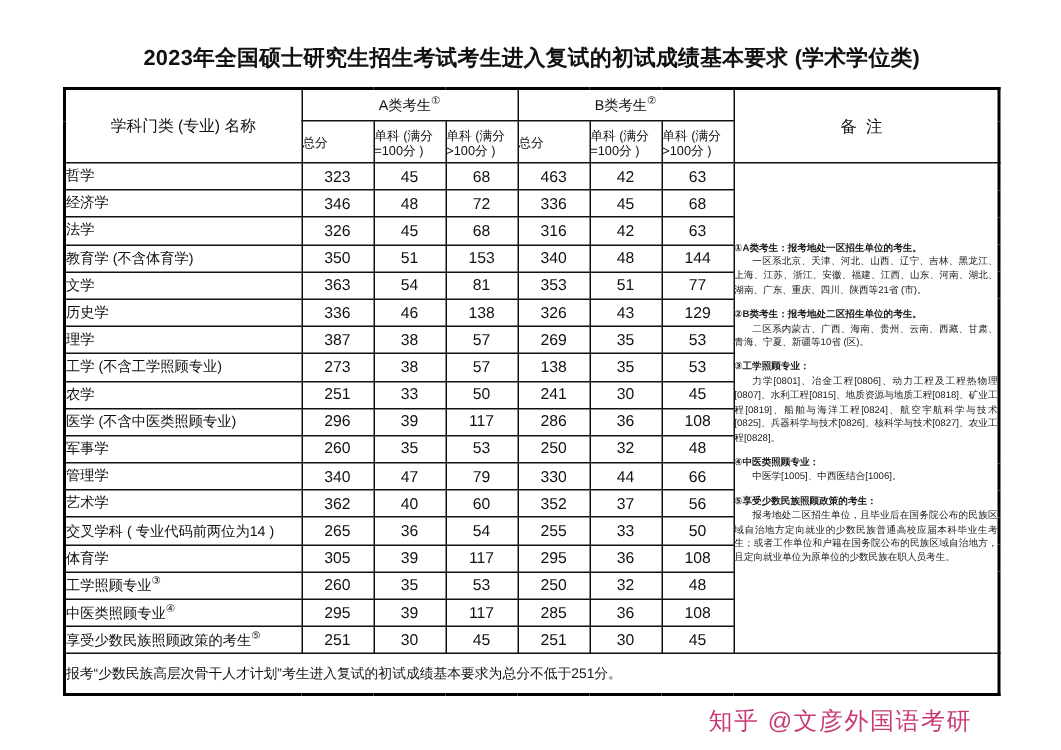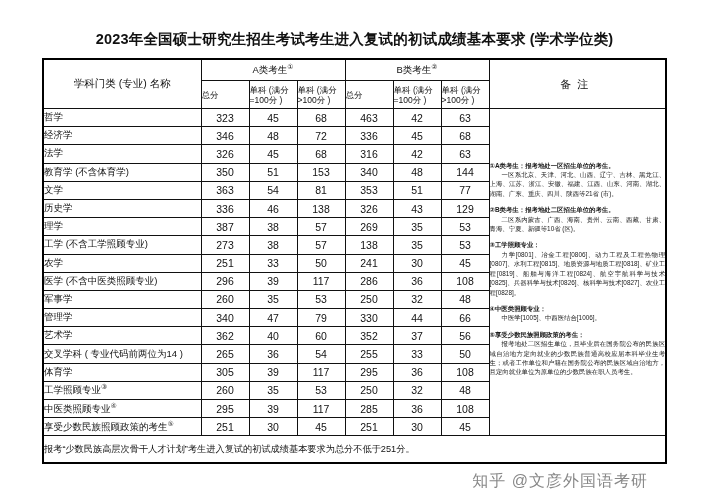--- a/index.html
+++ b/index.html
@@ -132,21 +132,21 @@
     font-size: 9.2px;
     font-family: "Liberation Sans", "DejaVu Sans", sans-serif;
   }
 
   
   #watermark {
     position: absolute;
     right: 24px;
     bottom: 8px;
     font-size: 16px;
-    color: #737373;
+    color: #be185d;
     opacity: 0.85;
     letter-spacing: 1px;
     font-family: "Liberation Sans", "DejaVu Sans", sans-serif;
     white-space: nowrap;
   }
 </style>
 </head>
 <body>
 
 <div id="page">

